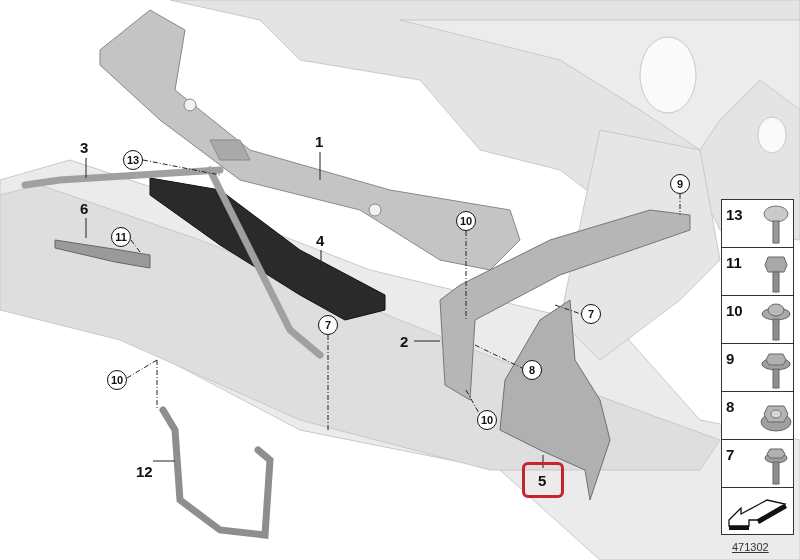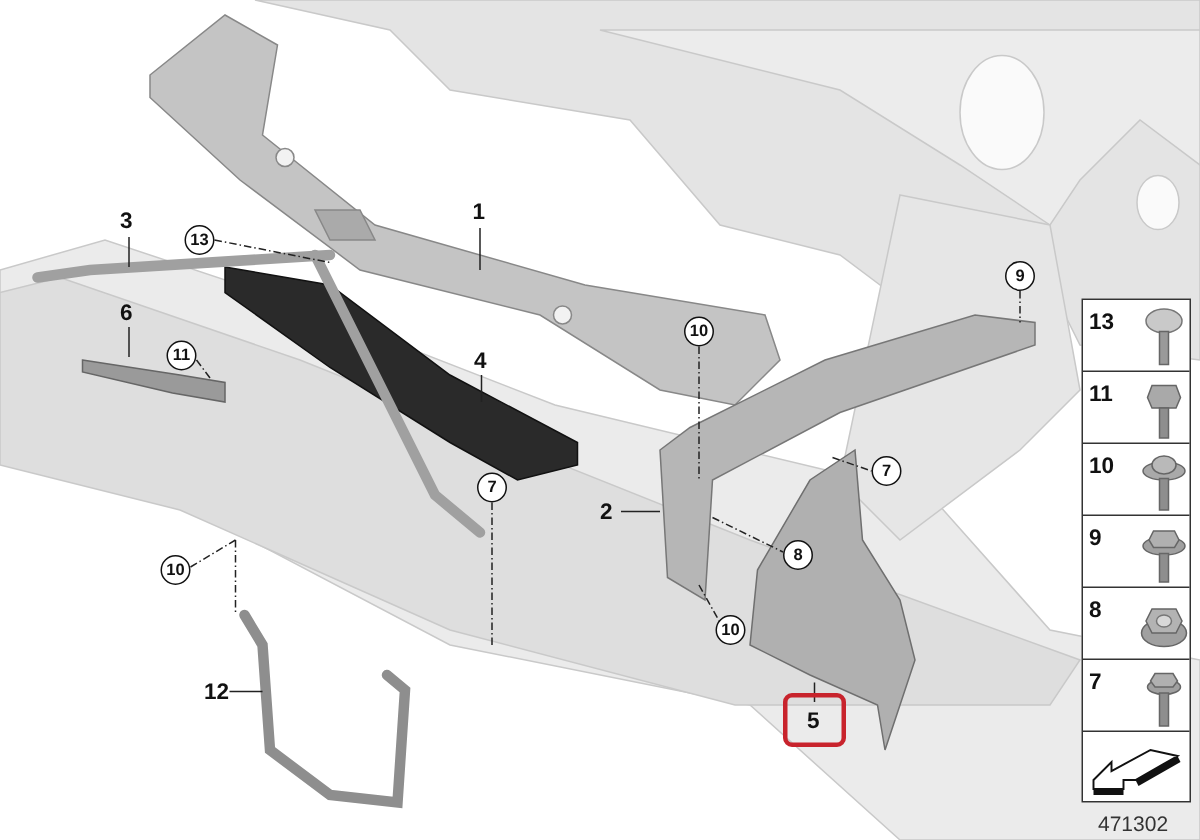--- a/index.html
+++ b/index.html
@@ -6,21 +6,21 @@
   body { width:800px; height:560px; position:relative; overflow:hidden; font-family:"Liberation Sans", sans-serif; }
   #diagram { position:absolute; left:0; top:0; width:800px; height:560px; }
   .callout-num { position:absolute; font-family:"Liberation Sans", sans-serif; font-weight:bold; font-size:15px; color:#111; line-height:1; }
   .callout-circle { position:absolute; width:20px; height:20px; border:1.6px solid #111; border-radius:50%; background:#fff; display:flex; align-items:center; justify-content:center; font-weight:bold; font-size:11px; color:#111; box-sizing:border-box; cursor:pointer; }
   .highlight-box { position:absolute; border:3px solid #c8232c; border-radius:6px; box-sizing:border-box; }
   .legend { position:absolute; left:721px; top:199px; width:73px; height:336px; border:1px solid #333; box-sizing:border-box; background:#fff; }
   .legend-cell { position:absolute; left:0; width:71px; border-bottom:1px solid #333; box-sizing:border-box; }
   .legend-cell:last-child { border-bottom:none; }
   .legend-label { position:absolute; left:4px; top:6px; font-weight:bold; font-size:15px; color:#111; }
   .legend-icon { position:absolute; left:38px; top:4px; width:32px; height:42px; }
-  .figure-id { position:absolute; left:732px; top:541px; font-size:14px; color:#333; }
+  .figure-id { position:absolute; left:732px; top:541px; font-size:11px; color:#333;text-decoration:underline; }
 </style>
 </head>
 <body>
 
 <div id="diagram">
   <svg width="800" height="560" viewBox="0 0 800 560">
 
     <g fill="#e4e4e4" stroke="#c9c9c9" stroke-width="1">
       <path d="M170,0 L800,0 L800,240 L720,230 L690,170 L600,200 L560,170 L480,150 L420,80 L300,60 L260,20 Z"></path>
       <path d="M400,20 L560,60 L640,110 L700,150 L720,120 L760,80 L800,110 L800,20 Z" fill="#ececec"></path>
@@ -85,21 +85,21 @@
       <line x1="157" y1="360" x2="157" y2="410"></line>
     </g>
   </svg>
 
   
   <span class="callout-num" style="left:80px;top:140px;">3</span>
   <span class="callout-num" style="left:80px;top:201px;">6</span>
   <span class="callout-num" style="left:315px;top:134px;">1</span>
   <span class="callout-num" style="left:316px;top:233px;">4</span>
   <span class="callout-num" style="left:400px;top:334px;">2</span>
-  <span class="callout-num" style="left:136px;top:454px;">12</span>
+  <span class="callout-num" style="left:136px;top:464px;">12</span>
 
   <div class="highlight-box" style="left:522px;top:462px;width:42px;height:36px;"></div>
   <span class="callout-num" style="left:538px;top:473px;">5</span>
 
   
   <div class="callout-circle" style="left:123px;top:150px;">13</div>
   <div class="callout-circle" style="left:111px;top:227px;">11</div>
   <div class="callout-circle" style="left:456px;top:211px;">10</div>
   <div class="callout-circle" style="left:670px;top:174px;">9</div>
   <div class="callout-circle" style="left:581px;top:304px;">7</div>

